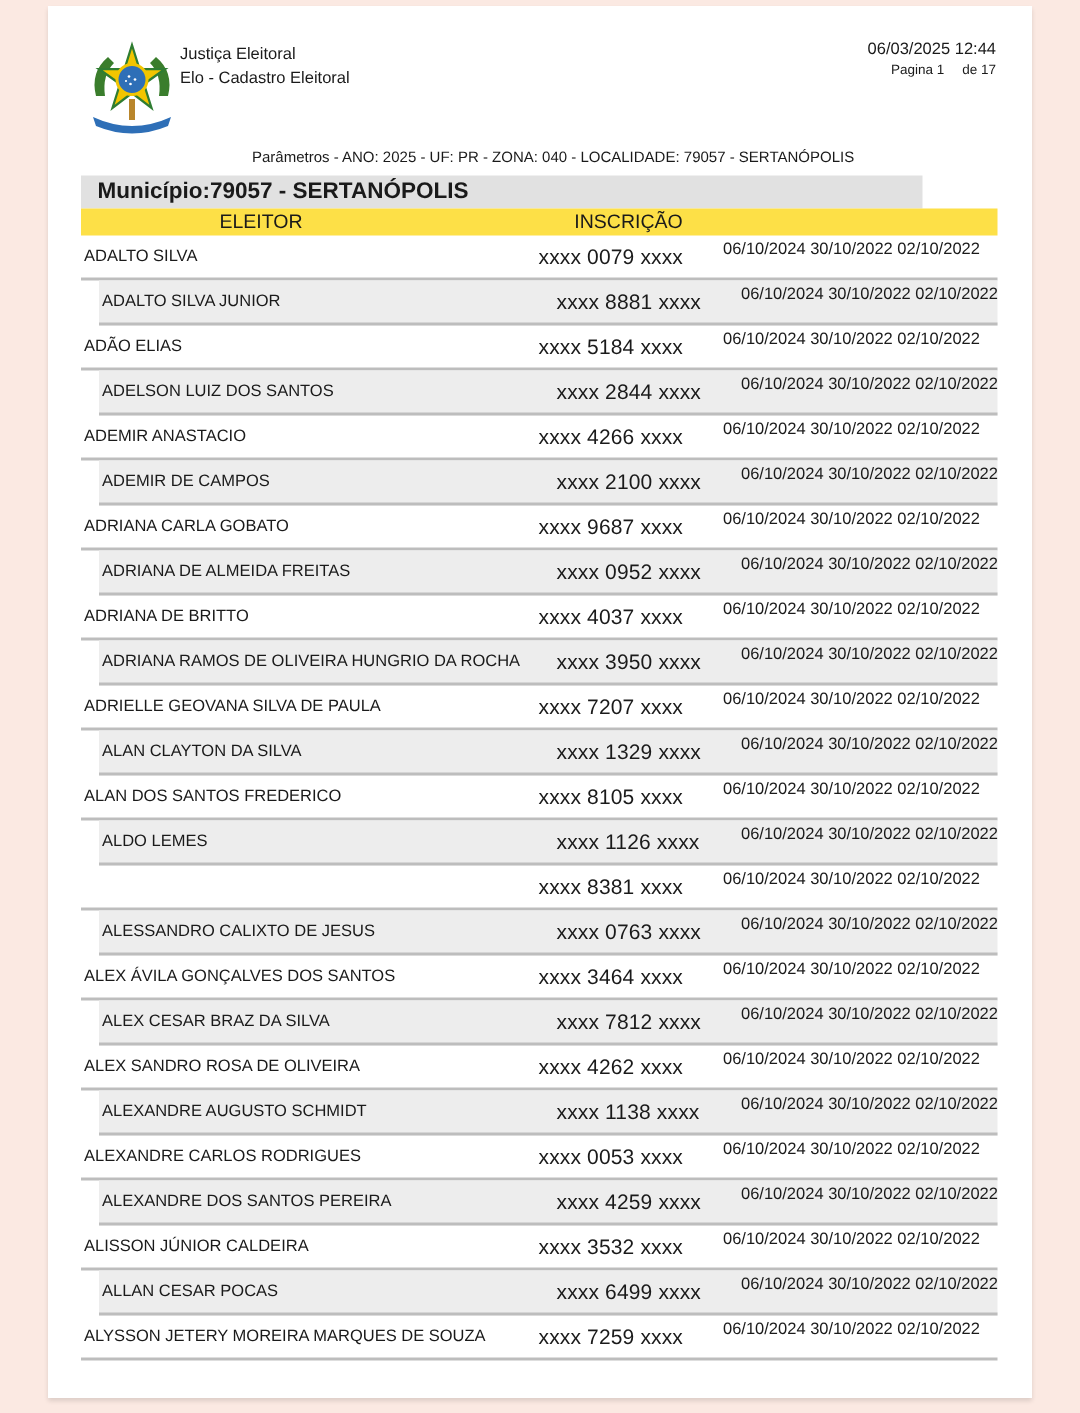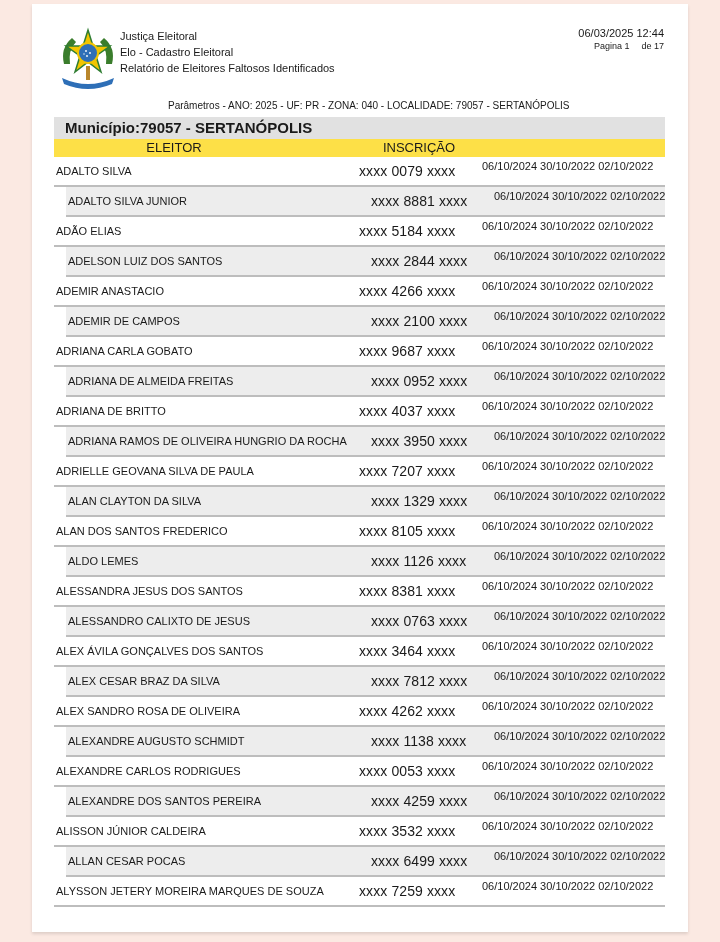--- a/index.html
+++ b/index.html
@@ -19,21 +19,21 @@
   .logo { position: absolute; left: 24px; top: 22px; width: 64px; height: 66px; }
   .hdr-lines { position: absolute; left: 88px; top: 24px; font-size: 11px; line-height: 16px; }
   .hdr-lines div { white-space: nowrap; }
   .params { position: absolute; left: 88px; top: 96px; font-size: 10px; white-space: nowrap; padding-left: 48px; }
   .hdr-right { position: absolute; right: 24px; top: 23px; text-align: right; }
   .hdr-date { font-size: 11px; }
   .hdr-page { font-size: 9px; margin-top: 2px; }
   .hdr-page span + span { margin-left: 12px; }
 
   .municipio {
-    position: absolute; left: 22px; top: 113px; width: 611px; height: 22px;
+    position: absolute; left: 22px; top: 113px; width: 561px; height: 22px;
     background: #e1e1e1;
     font-weight: bold; font-size: 15px; line-height: 22px;
     padding-left: 11px; box-sizing: border-box;
   }
   .col-head {
     position: absolute; left: 22px; top: 135px; width: 611px; height: 18px;
     background: #fde047;
     font-size: 13px; line-height: 18px;
   }
   .col-head span { position: absolute; top: 0; text-align: center; }
@@ -73,21 +73,20 @@
       <circle cx="34" cy="27" r="0.9" fill="#fff"></circle>
     <circle cx="31" cy="30" r="0.9" fill="#fff"></circle>
       <circle cx="28" cy="28" r="0.7" fill="#fff"></circle>
     <rect x="30" y="40" width="4" height="14" fill="#b9862c"></rect>
     <path d="M6 52 Q32 64 58 52 L56 58 Q32 68 8 58 Z" fill="#2e6fb7"></path>
   </svg>
 
   <div class="hdr-lines">
     <div>Justiça Eleitoral</div>
     <div>Elo - Cadastro Eleitoral</div>
-    <div>Relatório de Eleitores Faltosos Identificados</div>
   </div>
   <div class="params">Parâmetros - ANO: 2025 - UF: PR - ZONA: 040 - LOCALIDADE: 79057 - SERTANÓPOLIS</div>
 
   <div class="hdr-right">
     <div class="hdr-date">06/03/2025 12:44</div>
     <div class="hdr-page">
       <span>Pagina 1</span><span>de 17</span>
     </div>
   </div>
 
@@ -163,21 +162,20 @@
         <div class="cell-name">ALAN DOS SANTOS FREDERICO</div>
         <div class="cell-insc">xxxx 8105 xxxx</div>
         <div class="cell-pleito">06/10/2024 30/10/2022 02/10/2022</div>
       </div>
       <div class="row alt">
         <div class="cell-name">ALDO LEMES</div>
         <div class="cell-insc">xxxx 1126 xxxx</div>
         <div class="cell-pleito">06/10/2024 30/10/2022 02/10/2022</div>
       </div>
       <div class="row">
-        <div class="cell-name">ALESSANDRA JESUS DOS SANTOS</div>
         <div class="cell-insc">xxxx 8381 xxxx</div>
         <div class="cell-pleito">06/10/2024 30/10/2022 02/10/2022</div>
       </div>
       <div class="row alt">
         <div class="cell-name">ALESSANDRO CALIXTO DE JESUS</div>
         <div class="cell-insc">xxxx 0763 xxxx</div>
         <div class="cell-pleito">06/10/2024 30/10/2022 02/10/2022</div>
       </div>
       <div class="row">
         <div class="cell-name">ALEX ÁVILA GONÇALVES DOS SANTOS</div>

